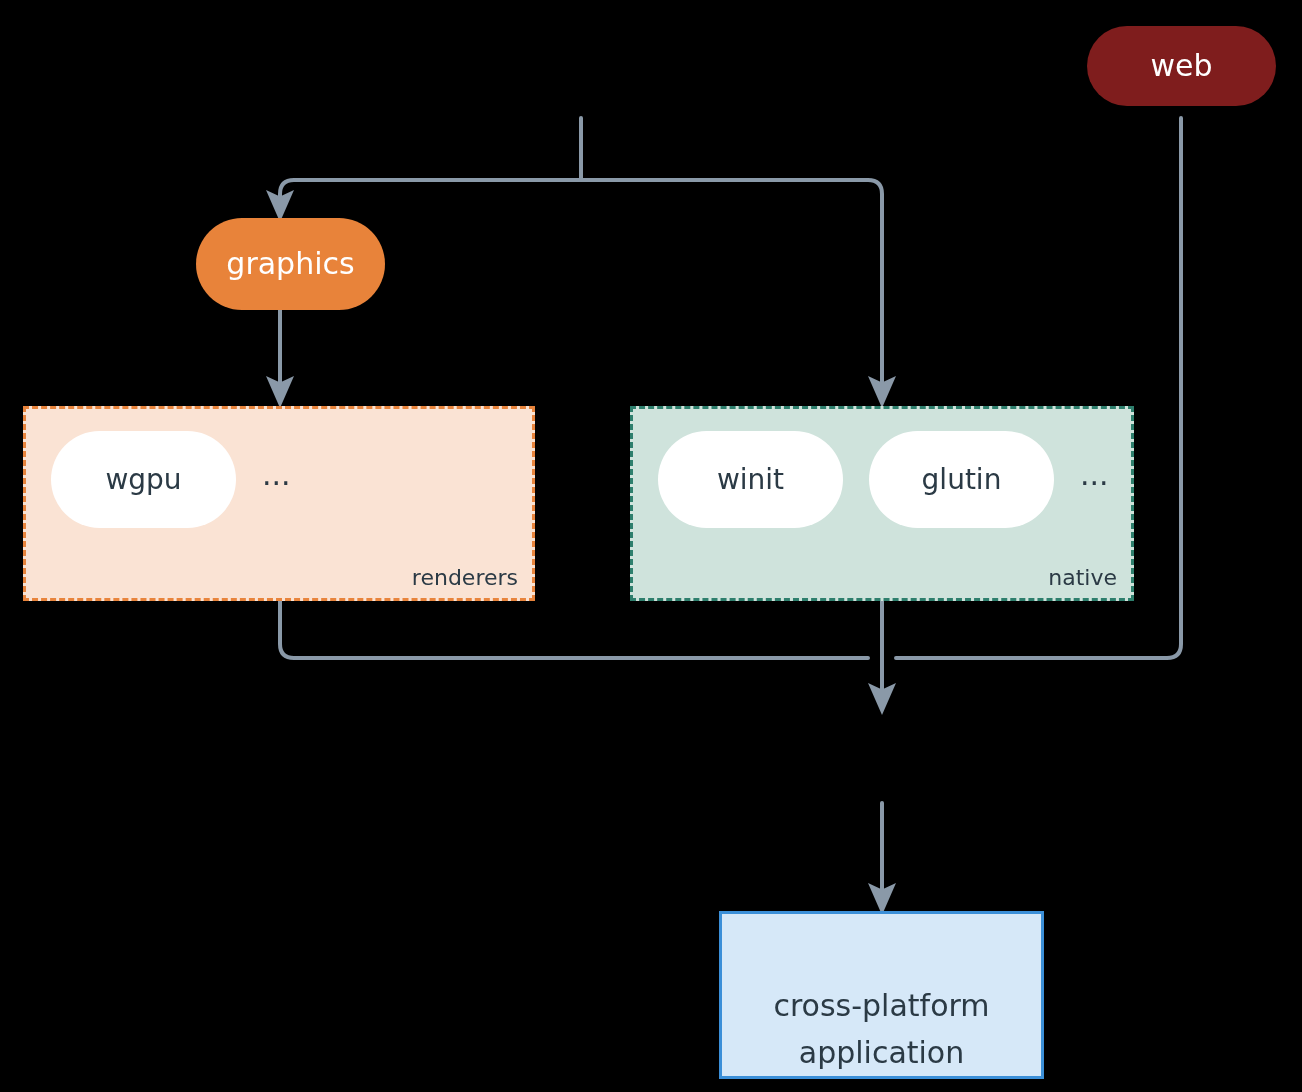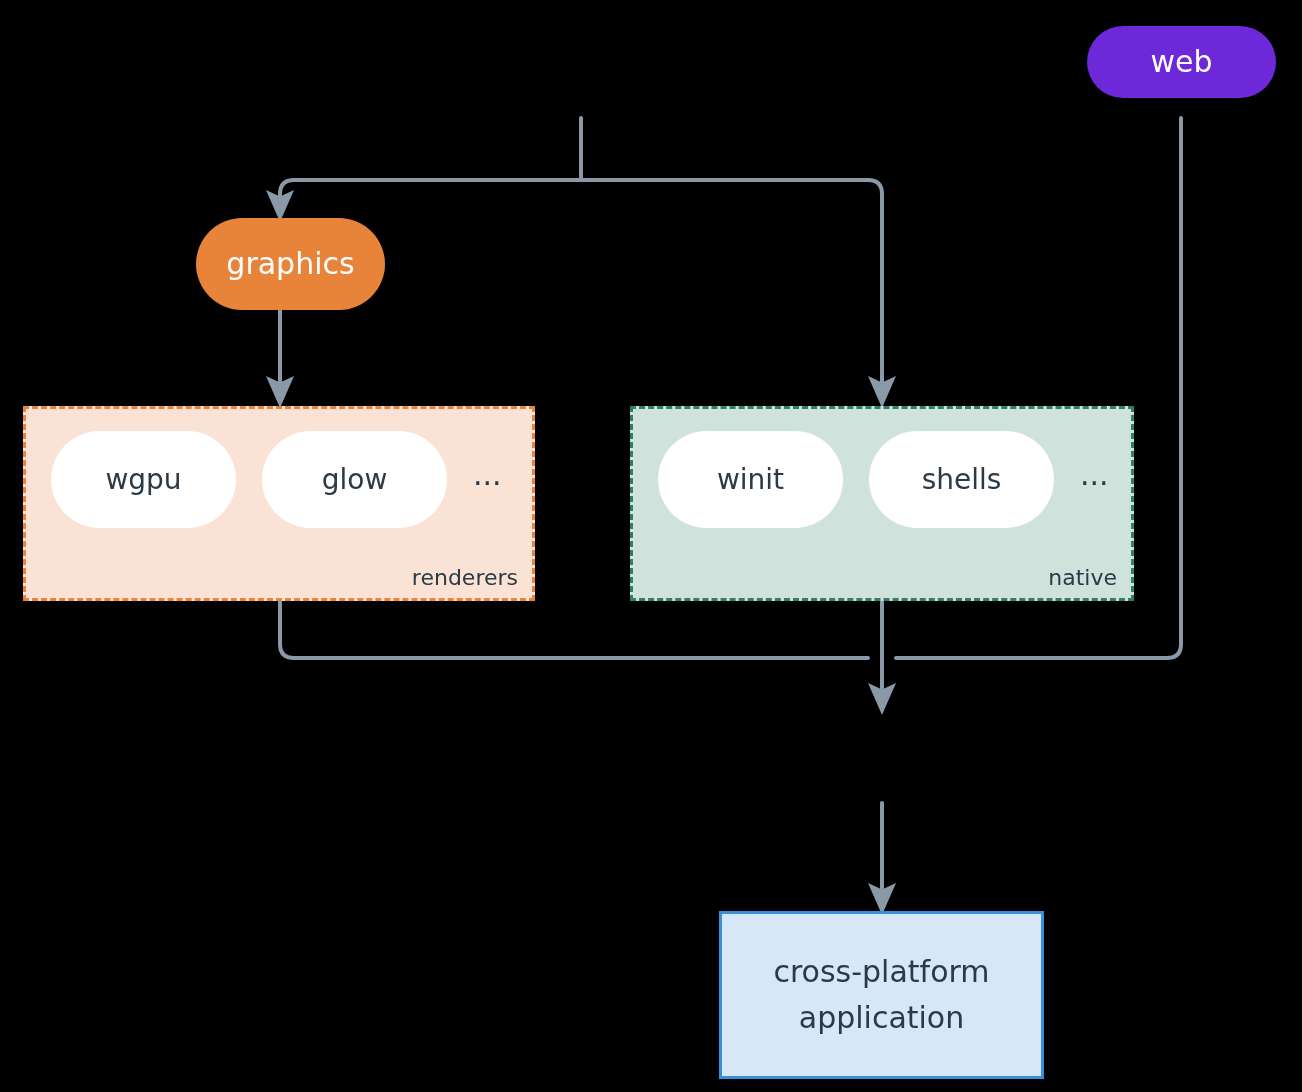--- a/index.html
+++ b/index.html
@@ -34,21 +34,21 @@
     box-sizing: border-box;
     text-align: center;
     line-height: 1.22;
   }
   .pill-node {
     border-radius: 999px;
     color: #ffffff;
     font-size: 30px;
   }
   .node-native  { left: 487px;  top: 26px;  width: 189px; height: 92px; background: #6258F5; }
-  .node-web     { left: 1087px; top: 26px;  width: 189px; height: 72px; background: #6d28d9; }
+  .node-web     { left: 1087px; top: 26px;  width: 189px; height: 80px; background: #7f1d1d; }
   .node-graphics{ left: 196px;  top: 218px; width: 189px; height: 92px; background: #E8833A; }
   .node-iced    { left: 787px;  top: 711px; width: 189px; height: 92px; background: #2C87D4; }
 
   .group-box {
     position: absolute;
     box-sizing: border-box;
   }
   .group-renderers {
     left: 23px; top: 406px; width: 512px; height: 195px;
     background: #FAE3D4;
@@ -96,21 +96,21 @@
     padding-bottom: 10px;
     white-space: nowrap;
   }
   .app-box {
     position: absolute;
     left: 719px; top: 911px; width: 325px; height: 168px;
     box-sizing: border-box;
     background: #D6E8F8;
     border: 3px solid #3B8FD8;
     display: flex;
-    align-items: center;
+    align-items: flex-end;
     justify-content: center;
     color: #2B3A45;
     font-size: 30px;
     line-height: 1.55;
     text-align: center;
   }
 </style>
 </head>
 <body>
 
@@ -147,35 +147,32 @@
 
   <div class="node pill-node node-graphics">
     <span>graphics</span>
   </div>
 
   <div class="group-box group-renderers">
     <div class="chips">
       <div class="chip">
         <span>wgpu</span>
       </div>
-      <div class="chip">
-        <span>glow</span>
-      </div>
       <div class="ellipsis">...</div>
     </div>
     <div class="group-label">renderers</div>
   </div>
 
   <div class="group-box group-shells">
     <div class="chips">
       <div class="chip">
         <span>winit</span>
       </div>
       <div class="chip">
-        <span>shells</span>
+        <span>glutin</span>
       </div>
       <div class="ellipsis">...</div>
     </div>
     <div class="group-label">native</div>
   </div>
 
 
   <div class="app-box">
     <div>
       <div>cross-platform</div>

